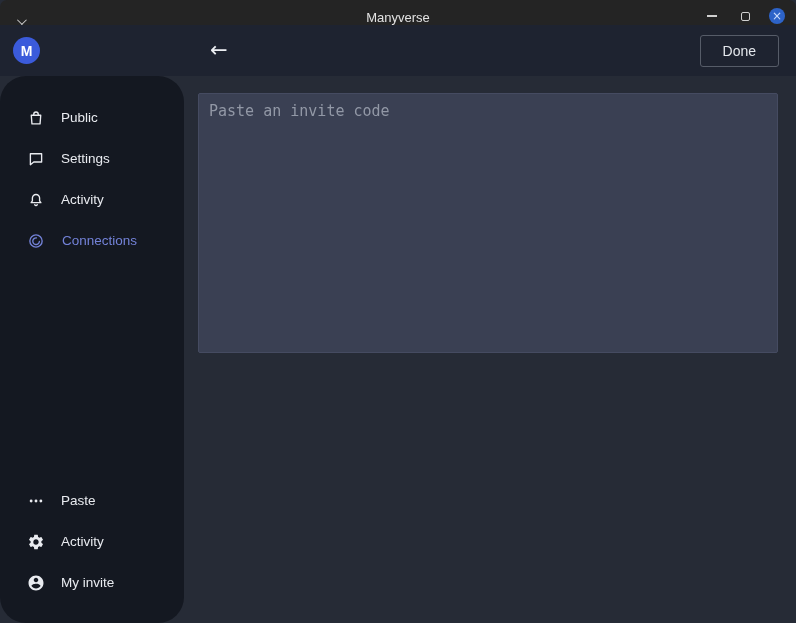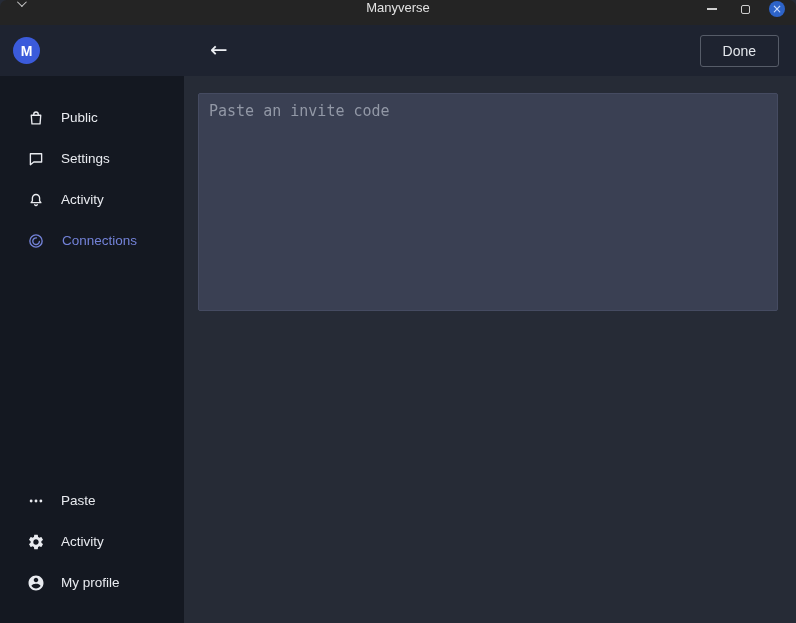--- a/index.html
+++ b/index.html
@@ -6,21 +6,21 @@
   html,body { width:796px; height:623px; overflow:hidden; }
   body {
     background:#262b36;
     font-family:"Liberation Sans", sans-serif;
     -webkit-font-smoothing:antialiased;
   }
 
   
   .titlebar {
     height:25px; background:#242424; position:relative;
-    display:flex; align-items:flex-start;
+    display:flex; align-items:flex-end;
     border-radius:7px 7px 0 0;
   }
   .menu-chevron {
     margin-left:17px; width:7px; height:7px;
     border-right:1.5px solid #c9c9c9; border-bottom:1.5px solid #c9c9c9;
     transform:rotate(45deg) translateY(-2px);
     cursor:pointer;
   }
   .titlebar-title {
     position:absolute; left:50%; transform:translateX(-50%);
@@ -62,34 +62,34 @@
     background:transparent; border:1px solid #565c68; border-radius:3px;
     color:#e4e7ec; font-size:14px; padding:7px 22px;
     cursor:pointer; font-family:"Liberation Sans", sans-serif;
   }
 
   
   .content { display:flex; height:547px; }
   .sidebar {
     width:184px; flex-shrink:0; background:#141821;
     display:flex; flex-direction:column;
-    padding-top:21px; padding-bottom:20px;
+    padding-top:21px; padding-bottom:20px;border-radius:26px;
   }
   .side-item {
     height:41px; display:flex; align-items:center;
     padding-left:27px; gap:16px;
     color:#e9ebf0; font-size:13.5px; cursor:pointer;
   }
   .side-item.active { color:#7382d8;gap:17px; }
   .side-item svg { display:block; }
   .side-spacer { flex:1; }
 
   .main { flex:1; padding:17px 18px 0 14px; }
   .invite-textarea {
-    width:100%; height:218px; display:block;
+    width:100%; height:260px; display:block;
     background:#3a4053; border:1px solid #454b61; border-radius:2px;
     color:#dfe3ee; caret-color:#dfe3ee;
     font-family:"DejaVu Sans Mono","Liberation Mono",monospace;
     font-size:15px; padding:8px 10px; resize:none; outline:none;
   }
   .invite-textarea::placeholder { color:#9298a6; }
 </style>
 </head>
 <body>
 
@@ -179,21 +179,21 @@
       </span>
       <span>Activity</span>
     </div>
 
     <div class="side-item">
       <span>
         <svg viewBox="0 0 24 24" width="18" height="18" fill="currentColor">
           <path d="M12 2C6.48 2 2 6.48 2 12s4.48 10 10 10 10-4.48 10-10S17.52 2 12 2zm0 3c1.66 0 3 1.34 3 3s-1.34 3-3 3-3-1.34-3-3 1.34-3 3-3zm0 14.2c-2.5 0-4.71-1.28-6-3.22.03-1.99 4-3.08 6-3.08 1.99 0 5.97 1.09 6 3.08-1.29 1.94-3.5 3.22-6 3.22z"></path>
         </svg>
       </span>
-      <span>My profile</span>
+      <span>My invite</span>
     </div>
 
   </div>
 
   <div class="main">
     <textarea class="invite-textarea" spellcheck="false" placeholder="Paste an invite code" style=""></textarea>
   </div>
 
 </div>
 

